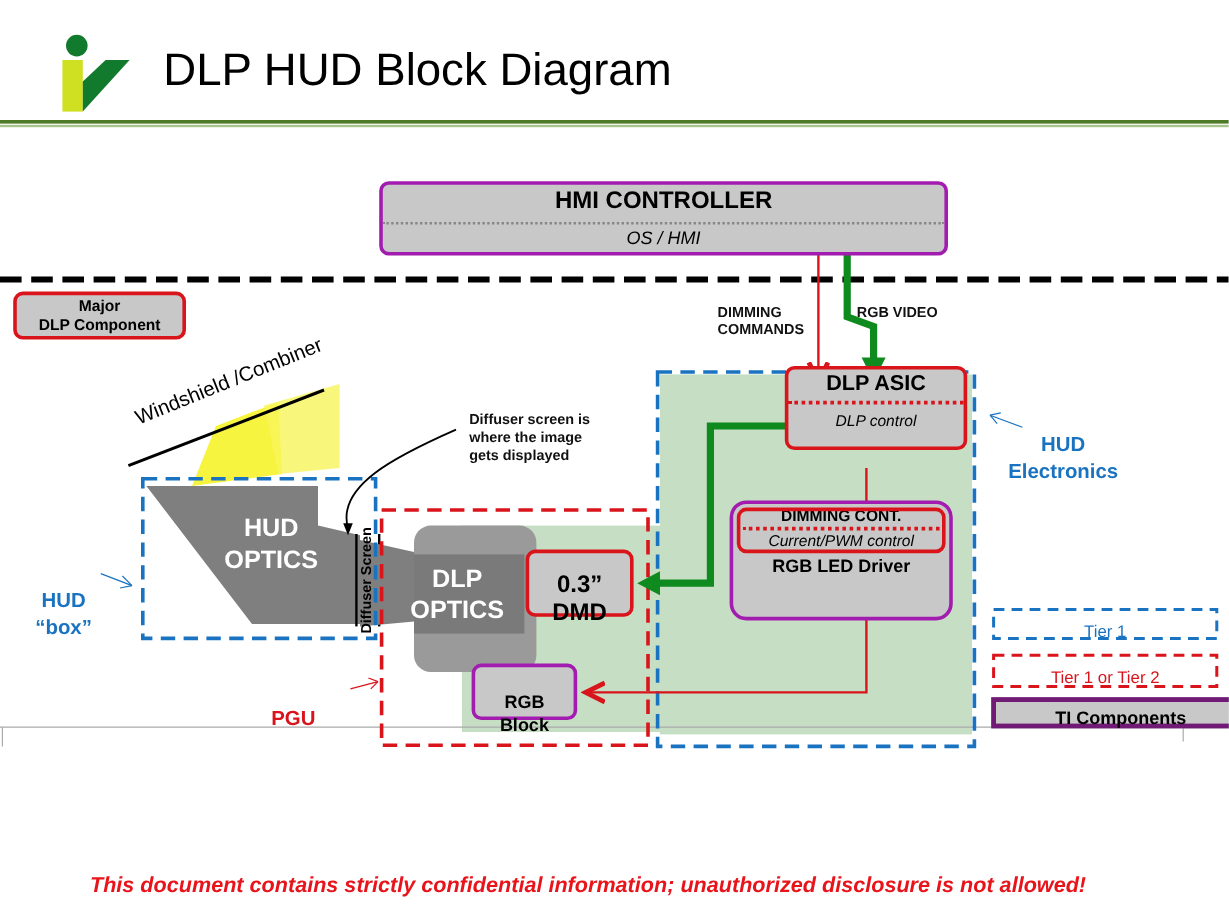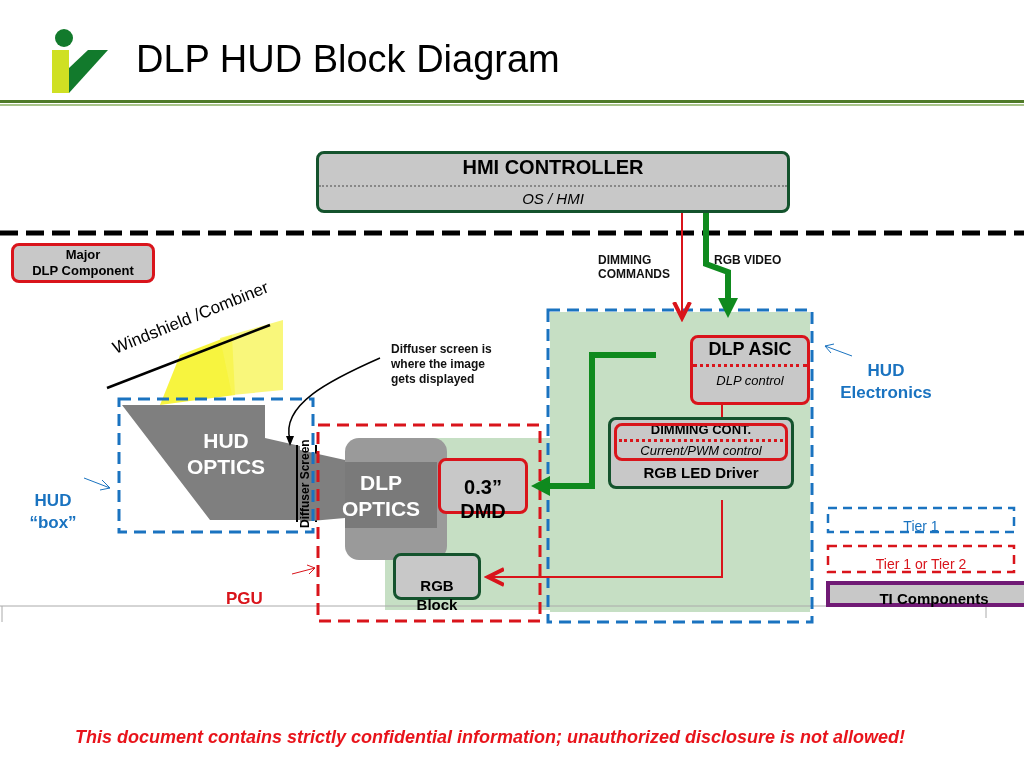--- a/index.html
+++ b/index.html
@@ -9,21 +9,21 @@
   .title { left: 136px; top: 38px; font-size: 38px; color: #000; white-space: nowrap; }
   .rule1 { left: 0; top: 100px; width: 1024px; height: 3px; background: #4f7a28; }
   .rule2 { left: 0; top: 104px; width: 1024px; height: 2px; background: #a9c48a; }
   .footer { left: 0; width: 980px; top: 727px; text-align: center; color: #e8141b; font-weight: bold;
             font-style: italic; font-size: 18px; }
   .lbl { font-weight: bold; font-size: 12px; line-height: 14px; color: #111; white-space: nowrap; }
   .blue-lbl { color: #1a73c0; font-weight: bold; font-size: 17px; line-height: 22px; text-align: center; }
   .box { box-sizing: border-box; border-radius: 8px; text-align: center; }
   .gray { background: #c8c8c8; }
   .redb { border: 3px solid #d9141b; }
-  .grayb { border: 3px solid #14532d; }
+  .grayb { border: 3px solid #a21caf; }
   .hmi-title { font-weight: bold; font-size: 20px; }
   .ital { font-style: italic; font-size: 15px; }
   .dotsep-gray { border-top: 2px dotted #888; }
   .dotsep-red { border-top: 3px dotted #d9141b; }
   .white-txt { color: #fff; font-weight: bold; font-size: 21px; line-height: 26px; text-align: center; }
 </style>
 </head>
 <body>
 
 <svg class="abs" style="left:48px;top:28px" width="62" height="66" viewBox="0 0 62 66">
@@ -138,27 +138,27 @@
 <div class="abs box gray redb" style="left:438px;top:458px;width:90px;height:56px;font-weight:bold;font-size:20px;line-height:24px;padding-top:14px;">
   <div>0.3”</div>
   <div>DMD</div>
 </div>
 
 <div class="abs box gray grayb" style="left:393px;top:553px;width:88px;height:47px;font-weight:bold;font-size:15px;line-height:19px;padding-top:20px;">
   <div>RGB</div>
   <div>Block</div>
 </div>
 
-<div class="abs box gray redb" style="left:654px;top:335px;width:120px;height:70px;margin-left:36px;">
+<div class="abs box gray redb" style="left:654px;top:305px;width:152px;height:70px;">
   <div style="font-weight:bold;font-size:18px;margin-top:1px">DLP ASIC</div>
   <div class="dotsep-red" style="margin:4px 0 6px"></div>
   <div class="ital" style="font-size:13px">DLP control</div>
 </div>
 
-<div class="abs box gray grayb" style="left:608px;top:417px;width:186px;height:72px;">
+<div class="abs box gray grayb" style="left:608px;top:417px;width:186px;height:100px;border-radius:14px;">
   <div class="box redb" style="position:absolute;left:3px;top:3px;width:174px;height:38px;background:transparent;"></div>
   <div style="font-weight:bold;font-size:13px;margin-top:2px">DIMMING CONT.</div>
   <div class="dotsep-red" style="margin:2px 8px 1px"></div>
   <div class="ital" style="font-size:13px;line-height:15px">Current/PWM control</div>
   <div style="font-weight:bold;font-size:15px;margin-top:6px">RGB LED Driver</div>
 </div>
 
 <div class="abs blue-lbl" style="left:826px;top:360px;width:120px;">
   <div>HUD</div>
   <div>Electronics</div>

